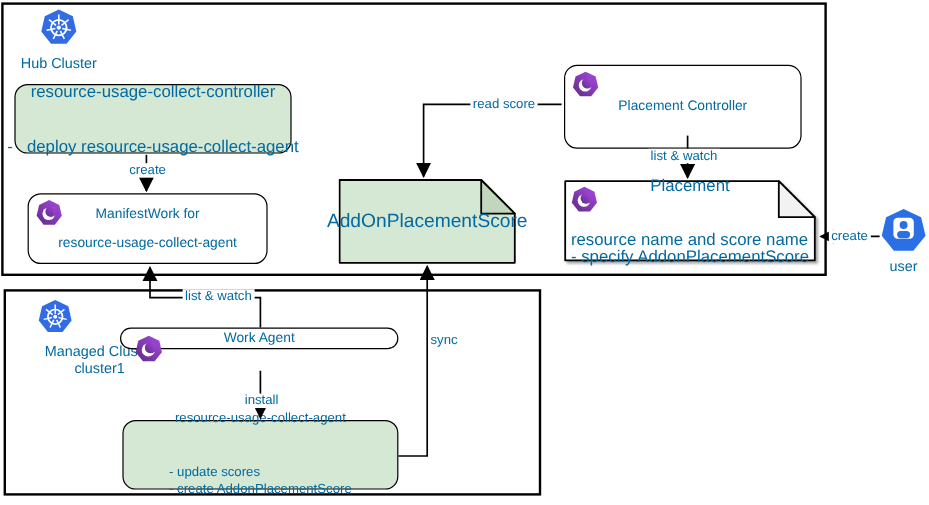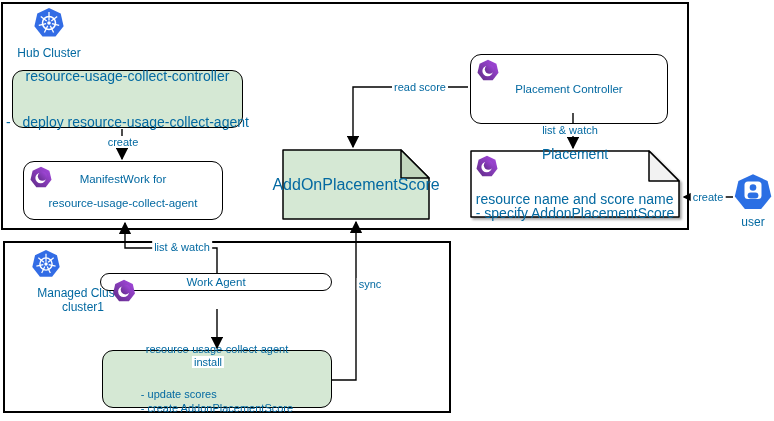--- a/index.html
+++ b/index.html
@@ -170,16 +170,16 @@
       <path d="M217,309 V348" marker-end="url(#arrow)"></path>
       <path d="M332,380 H356 V222" marker-end="url(#arrow)"></path>
     </g>
   </svg>
 
   <span class="elabel" style="left:123px;top:142px;">create</span>
   <span class="elabel" style="left:400px;top:87px;margin-left:20px;">read score</span>
   <span class="elabel" style="left:570px;top:130px;">list &amp; watch</span>
   <span class="elabel" style="left:708px;top:197px;">create</span>
   <span class="elabel" style="left:182px;top:247px;">list &amp; watch</span>
-  <span class="elabel" style="left:208px;top:334px;margin-top:28px;">install</span>
+  <span class="elabel" style="left:218px;top:334px;">install</span>
   <span class="elabel" style="left:360px;top:284px;margin-left:10px;">sync</span>
 
 </div>
 
 </body></html>

